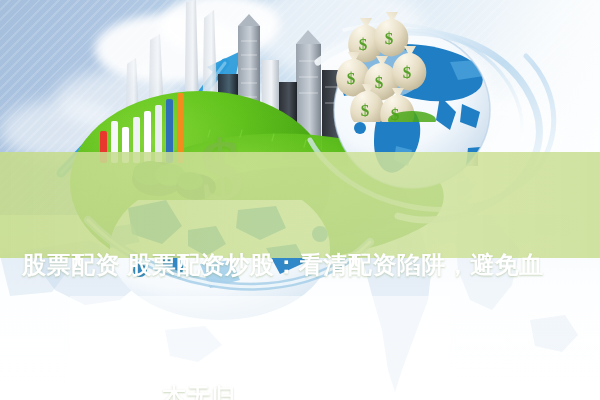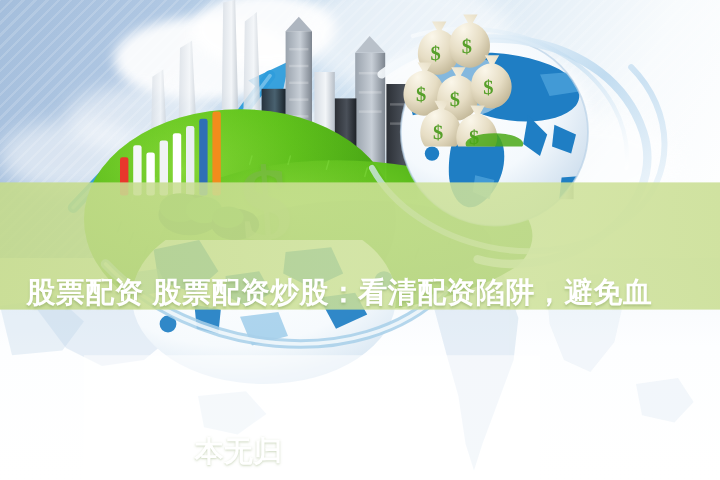--- a/index.html
+++ b/index.html
@@ -106,21 +106,21 @@
         rgba(200,221,145,0.88) 22%,
         rgba(205,225,152,0.86) 48%,
         rgba(207,226,155,0.88) 74%,
         rgba(203,223,150,0.90) 100%);
   }
   .caption-text {
     position: absolute;
     left: 0; top: 152px;
     width: 600px; height: 106px;
     box-sizing: border-box;
-    padding: 0 14px 0 22px;
+    padding: 20px 14px 0 22px;
     color: #ffffff;
     font-size: 24px;
     font-weight: bold;
     line-height: 37px;
     letter-spacing: .5px;
     text-align: right;
     text-shadow: 0 1px 2px rgba(110,140,70,.35);
     white-space: pre-wrap;
   }
   .caption-line-1 { display: block; text-align: left; }

